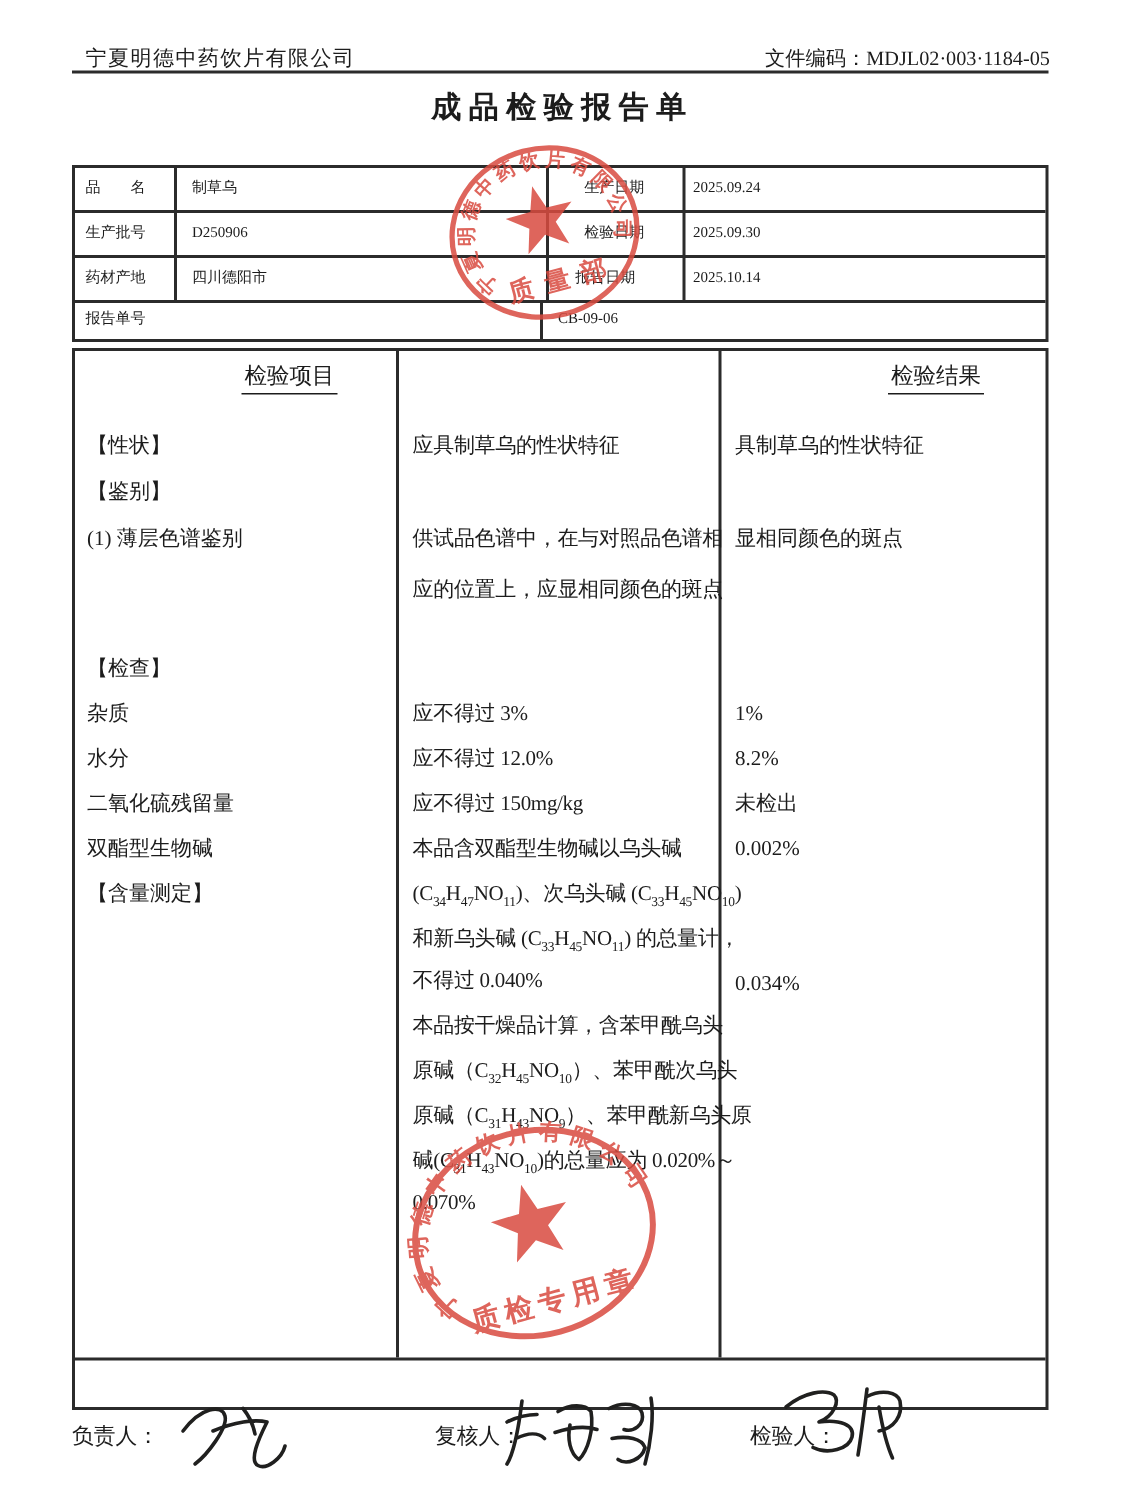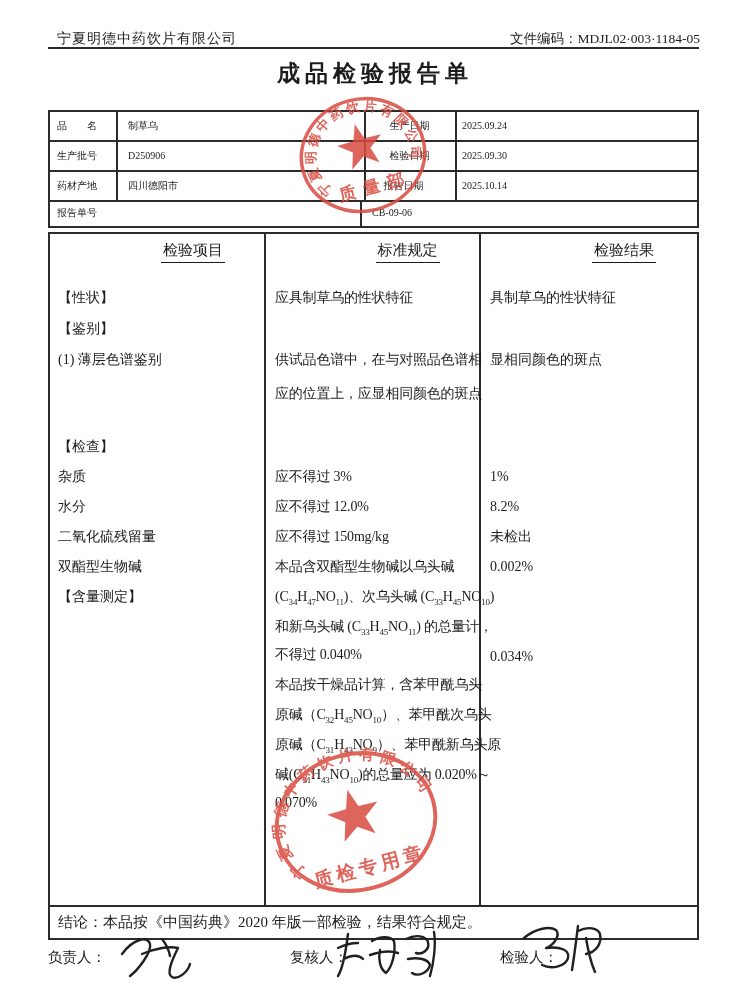--- a/index.html
+++ b/index.html
@@ -7,21 +7,21 @@
     width:750px;height:1000px;background:#ffffff;position:relative;
     font-family:"Liberation Serif","DejaVu Serif",serif;color:#1c1c1c;
     overflow:hidden;
   }
   .abs{position:absolute;}
   .hline,.vline{position:absolute;background:#2b2b2b;}
   
   #company{left:57px;top:30px;font-size:14px;letter-spacing:1px;}
   #doccode{right:50px;top:30px;font-size:13.5px;}
   #headrule{left:48px;top:47px;width:651px;height:2px;}
-  #title{left:0;top:58px;width:750px;text-align:center;font-size:23px;font-weight:bold;letter-spacing:5px;}
+  #title{left:0;top:58px;width:750px;text-align:center;font-size:20px;font-weight:bold;letter-spacing:5px;}
   
   #info-table{left:48px;top:110px;width:651px;height:118px;border:2px solid #2b2b2b;box-sizing:border-box;}
   .itxt{position:absolute;font-size:10px;line-height:20px;height:20px;white-space:nowrap;}
   
   #main-table{left:48px;top:232px;width:651px;height:708px;border:2px solid #2b2b2b;box-sizing:border-box;}
   .thead{position:absolute;top:7px;text-align:center;font-size:15px;padding-left:36px;}
   .thead span{display:inline-block;border-bottom:1.5px solid #1c1c1c;padding:0 2px 2px 2px;}
   .tline{position:absolute;white-space:nowrap;font-size:14px;line-height:20px;height:20px;}
   .c1{left:8px;}
   .c2{left:225px;letter-spacing:-0.2px;}
@@ -67,21 +67,20 @@
     </div>
   <div class="itxt" style="left:7px;top:91px">报告单号</div>
   <div class="itxt" style="left:322px;top:91px">CB-09-06</div>
 </div>
 
 <div class="abs" id="main-table">
   <div class="vline" style="left:214px;top:0;width:1.5px;height:671px"></div>
   <div class="vline" style="left:429px;top:0;width:1.5px;height:671px"></div>
   <div class="hline" style="left:0;top:671px;width:647px;height:1.5px"></div>
   <div class="thead" style="left:0;width:214px"><span>检验项目</span></div>
-  <div class="thead" style="left:214px;width:215px"><span>标准规定</span></div>
   <div class="thead" style="left:429px;width:218px"><span>检验结果</span></div>
   <div id="col-items">
       <div class="tline c1" style="top: 54px;">【性状】</div>
       <div class="tline c1" style="top: 85px;">【鉴别】</div>
       <div class="tline c1" style="top: 116px;">(1) 薄层色谱鉴别</div>
       <div class="tline c1" style="top: 203px;">【检查】</div>
       <div class="tline c1" style="top: 233px;">杂质</div>
       <div class="tline c1" style="top: 263px;">水分</div>
       <div class="tline c1" style="top: 293px;">二氧化硫残留量</div>
       <div class="tline c1" style="top: 323px;">双酯型生物碱</div>
@@ -106,21 +105,20 @@
     </div>
   <div id="col-results">
       <div class="tline c3" style="top: 54px;">具制草乌的性状特征</div>
       <div class="tline c3" style="top: 116px;">显相同颜色的斑点</div>
       <div class="tline c3" style="top: 233px;">1%</div>
       <div class="tline c3" style="top: 263px; text-align: center;">8.2%</div>
       <div class="tline c3" style="top: 293px;">未检出</div>
       <div class="tline c3" style="top: 323px;">0.002%</div>
       <div class="tline c3" style="top: 413px;">0.034%</div>
     </div>
-  <div id="conclusion">结论：本品按《中国药典》2020 年版一部检验，结果符合规定。</div>
 </div>
 
 <div class="siglabel" style="left:48px">负责人：</div>
 <div class="siglabel" style="left:290px">复核人：</div>
 <div class="siglabel" style="left:500px">检验人：</div>
 
 <svg class="sig" style="left:112px;top:930px" width="95" height="58" viewBox="0 0 95 58">
   <path d="M10,24 C22,8 36,6 38,14 C40,22 26,40 18,46"></path>
   <path d="M30,24 C44,18 58,16 66,18 C60,30 54,44 60,47 C66,50 76,42 78,34"></path>
   <path d="M50,9 C55,15 57,21 58,26"></path>

